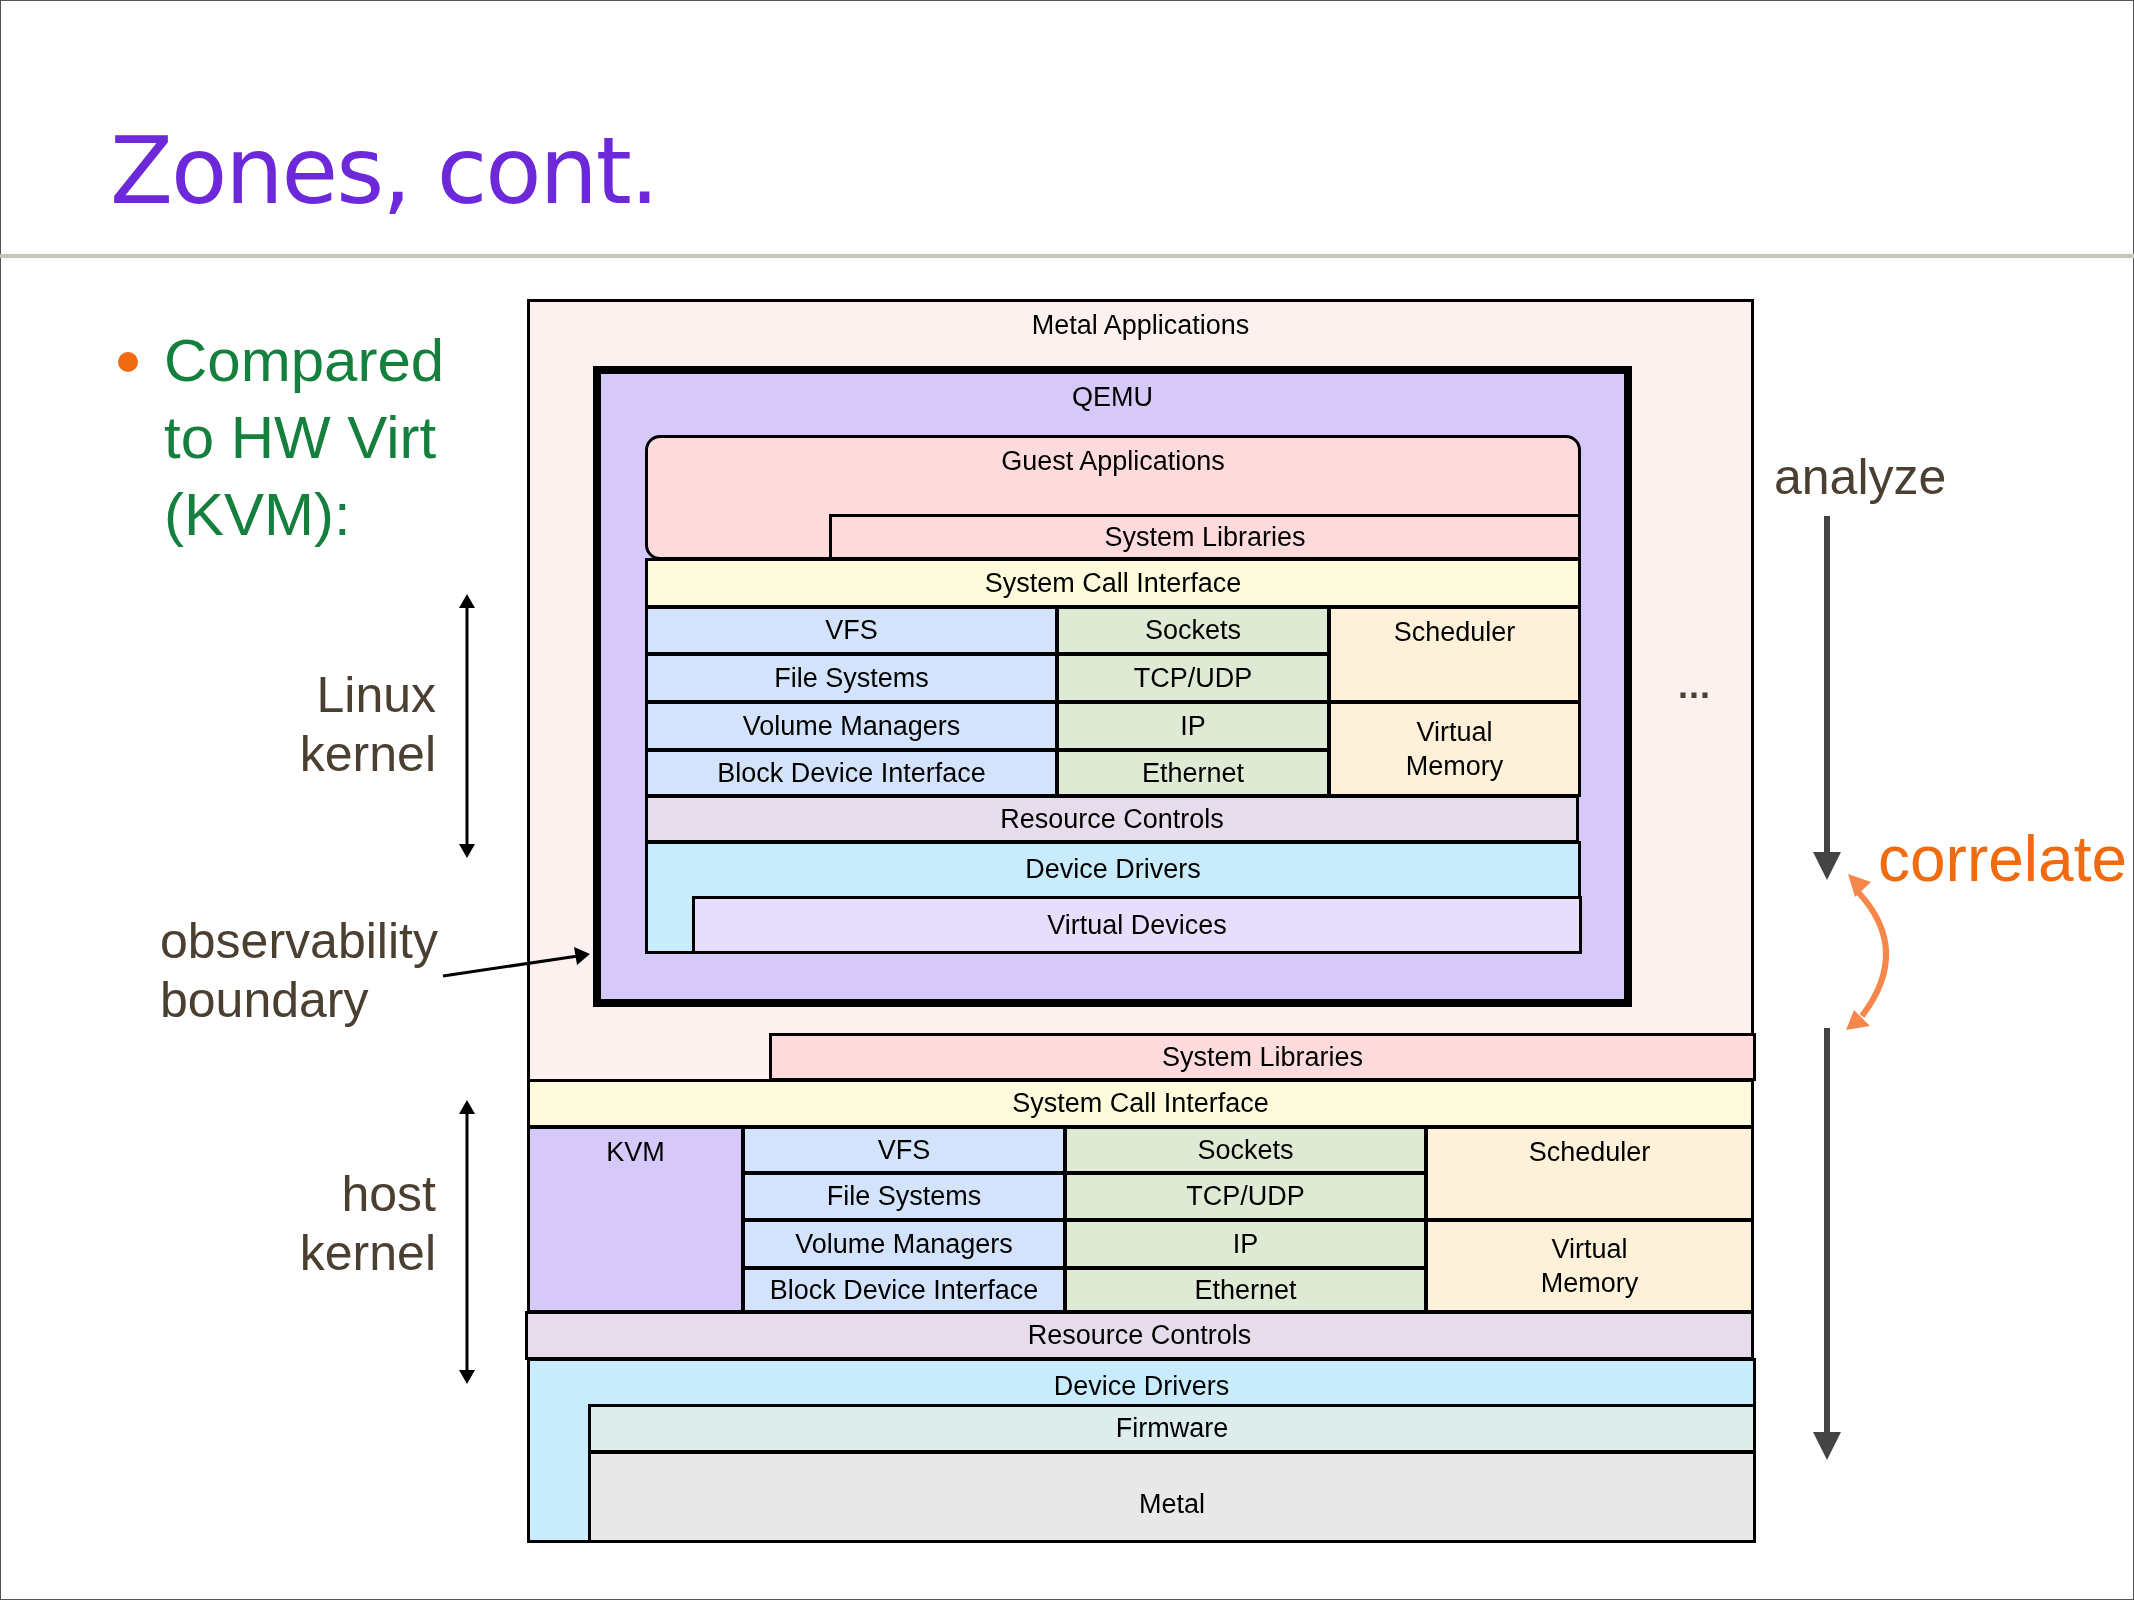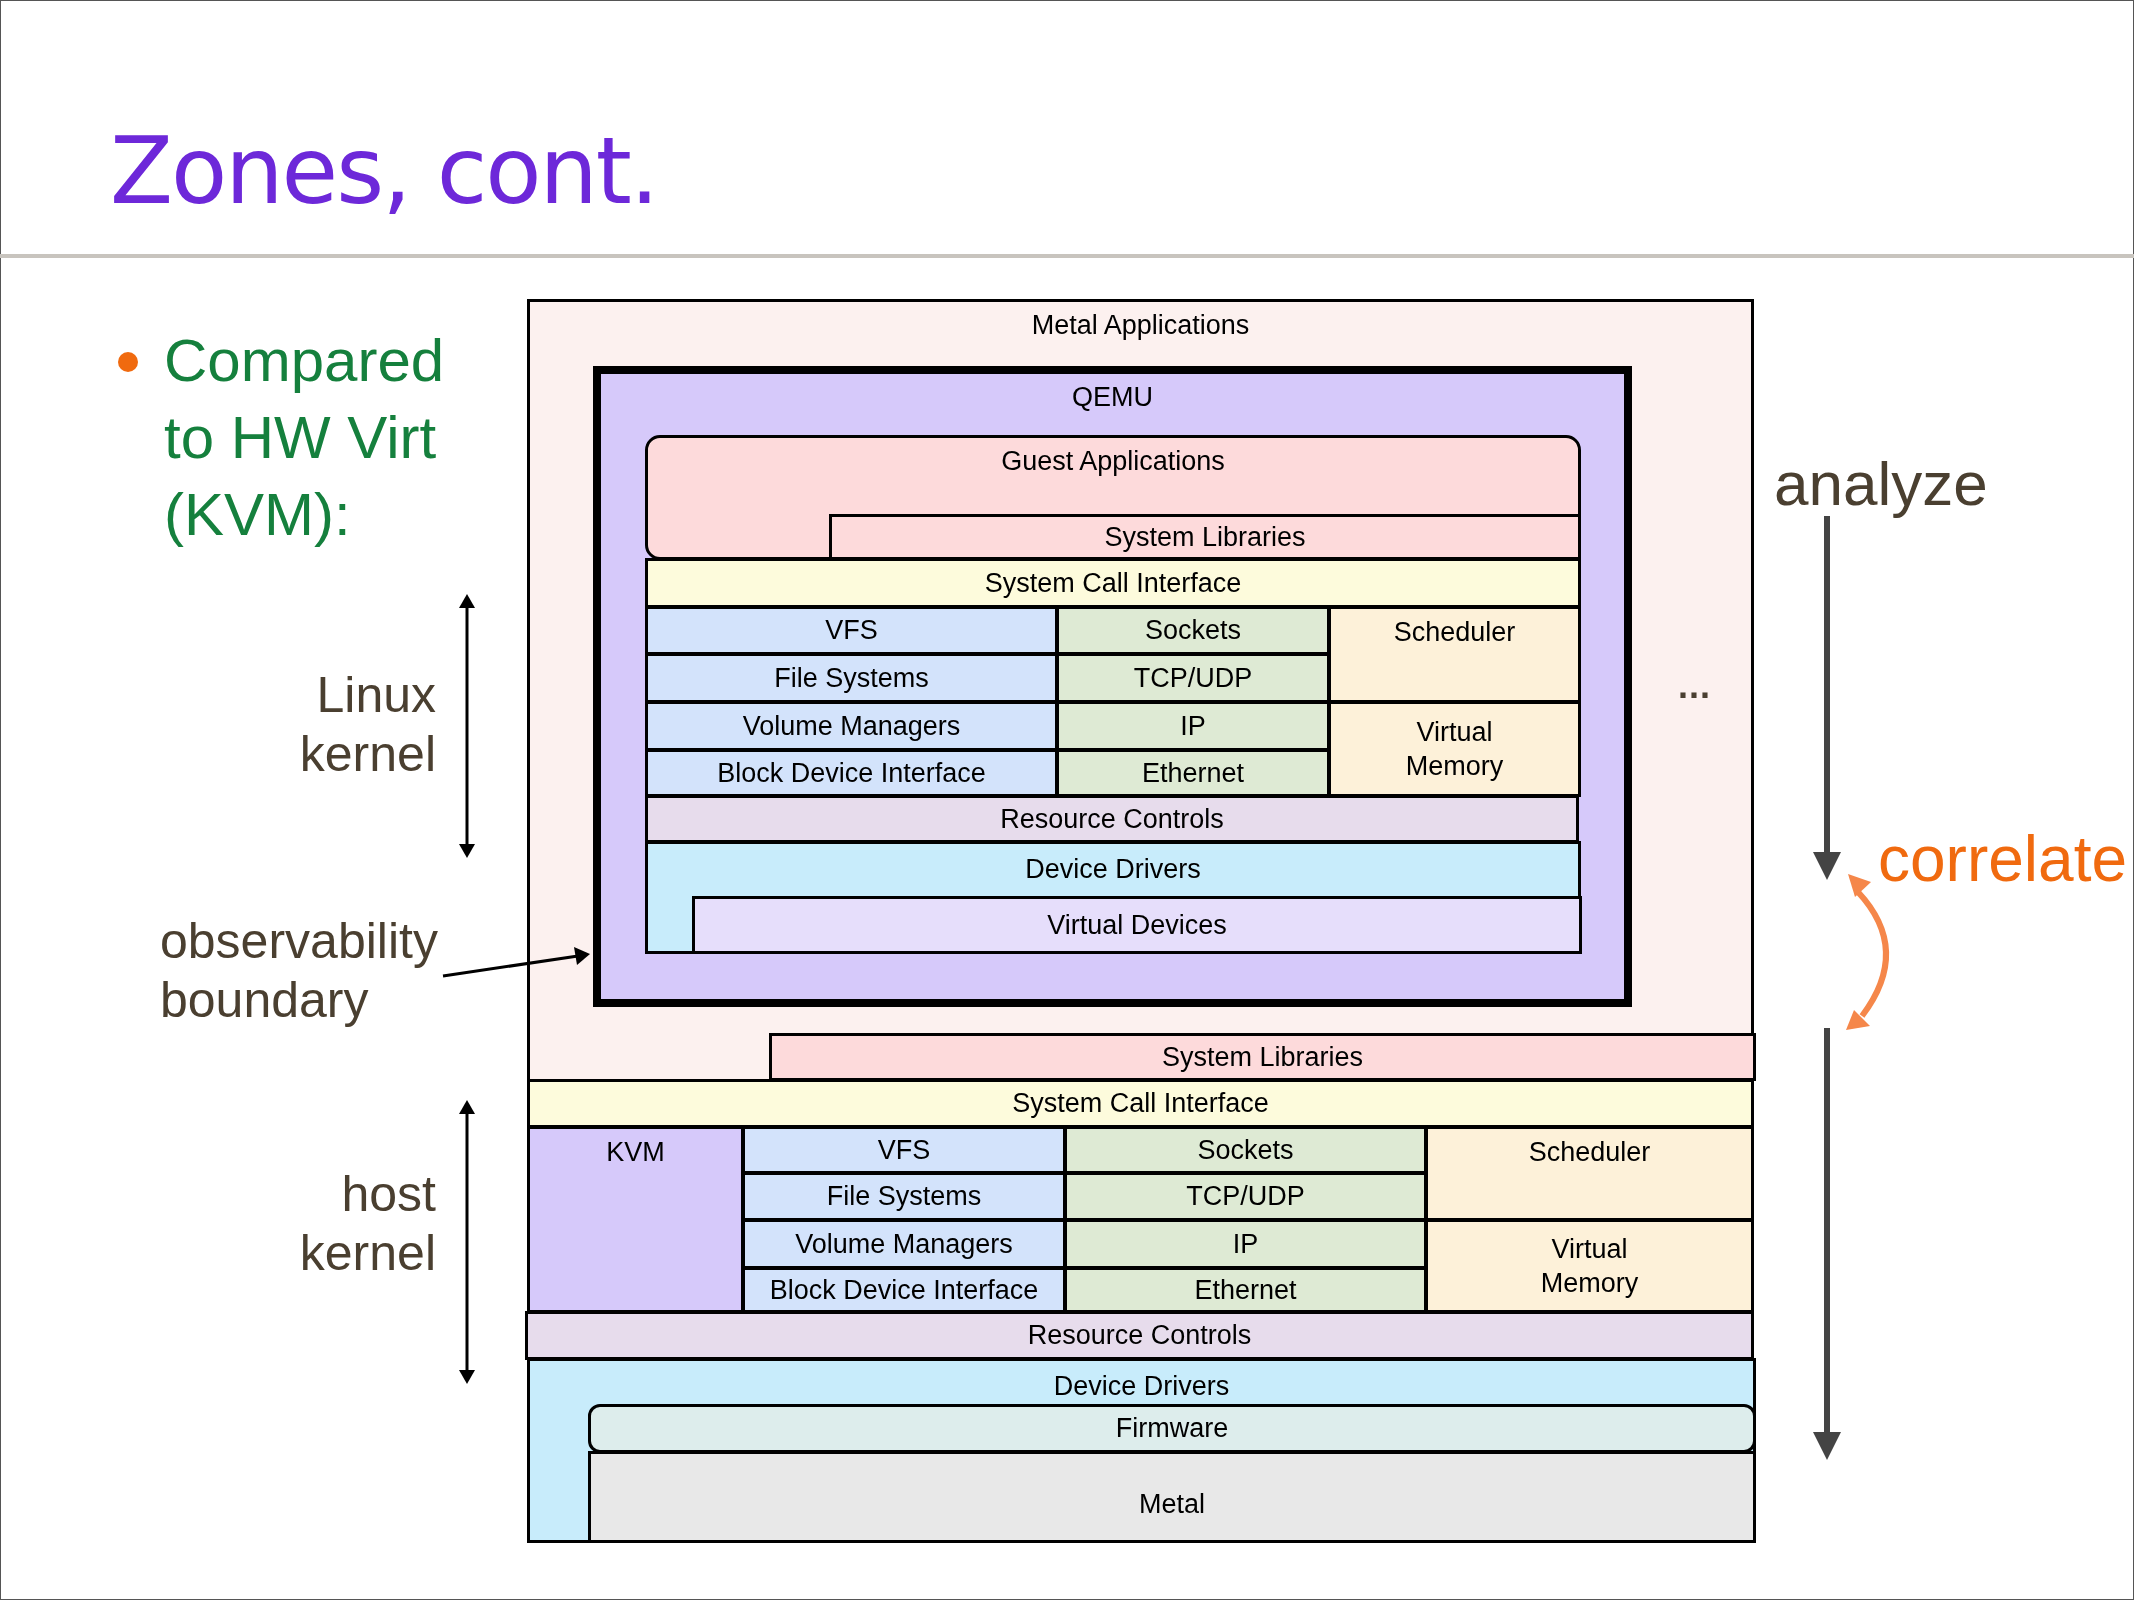--- a/index.html
+++ b/index.html
@@ -10,21 +10,21 @@
   .bullet-dot{position:absolute;left:118px;top:352px;width:20px;height:20px;border-radius:50%;background:#f06a0f;}
   .bullet-text{position:absolute;left:164px;top:322px;font-size:60px;line-height:77px;color:#15803d;white-space:pre;}
   .side-label{position:absolute;font-size:50px;line-height:59px;color:#4a3f30;white-space:pre;}
   .r{text-align:right;}
   .box{position:absolute;box-sizing:border-box;border:3px solid #000;display:flex;justify-content:center;font-size:27px;color:#000;white-space:nowrap;}
   .box span{display:block;}
   .c{align-items:center;}
   .t{align-items:flex-start;padding-top:8px;}
   .vm{text-align:center;line-height:34px;white-space:pre;}
   svg{position:absolute;left:0;top:0;}
-  .analyze{position:absolute;left:1774px;top:448px;font-size:62px;color:#4a3f30;}
+  .analyze{position:absolute;left:1774px;top:448px;font-size:50px;color:#4a3f30;}
   .correlate{position:absolute;left:1878px;top:822px;font-size:64px;color:#f06a0f;}
   .dots{position:absolute;left:1678px;top:665px;font-size:36px;color:#4a3f30;font-weight:bold;letter-spacing:1px;}
 </style>
 </head>
 <body>
 
 <div class="frame"></div>
 <div class="title">Zones, cont.</div>
 <div class="divider"></div>
 
@@ -146,21 +146,21 @@
     <span class="vm">Virtual
 Memory</span>
   </div>
 
 <div class="box c" style="left:525px;top:1311px;width:1229px;height:49px;background:#e7dcec;">
     <span>Resource Controls</span>
   </div>
 <div class="box t" style="left:527px;top:1358px;width:1229px;height:185px;background:#c8ecfb;padding-top:10px;">
     <span>Device Drivers</span>
   </div>
-<div class="box c" style="left:588px;top:1404px;width:1168px;height:49px;background:#ddedec;border-radius:12px;">
+<div class="box c" style="left:588px;top:1404px;width:1168px;height:49px;background:#ddedec;">
     <span>Firmware</span>
   </div>
 <div class="box c" style="left:588px;top:1451px;width:1168px;height:92px;background:#e8e8e8;padding-top:14px;">
     <span>Metal</span>
   </div>
 
 <div class="dots">...</div>
 <div class="analyze">analyze</div>
 <div class="correlate">correlate</div>
 

